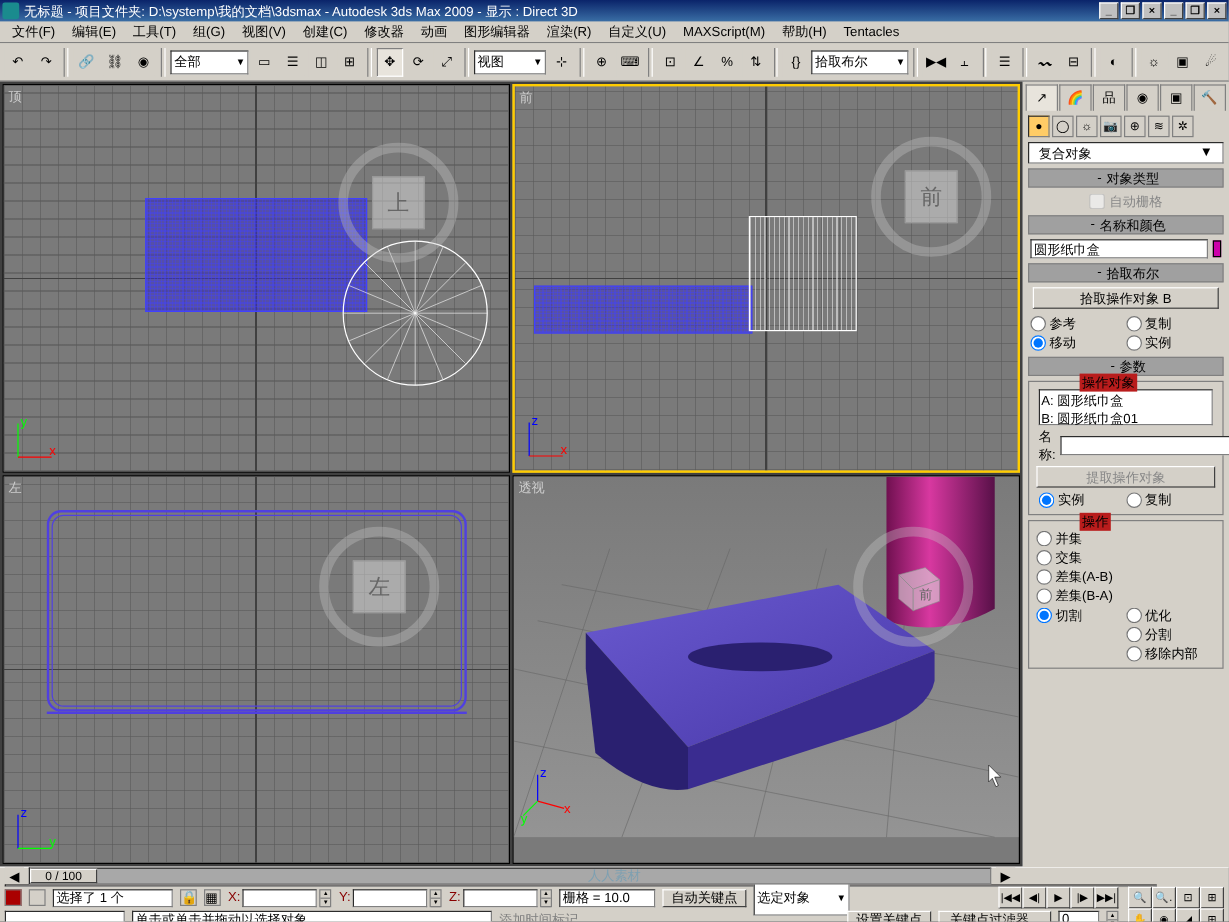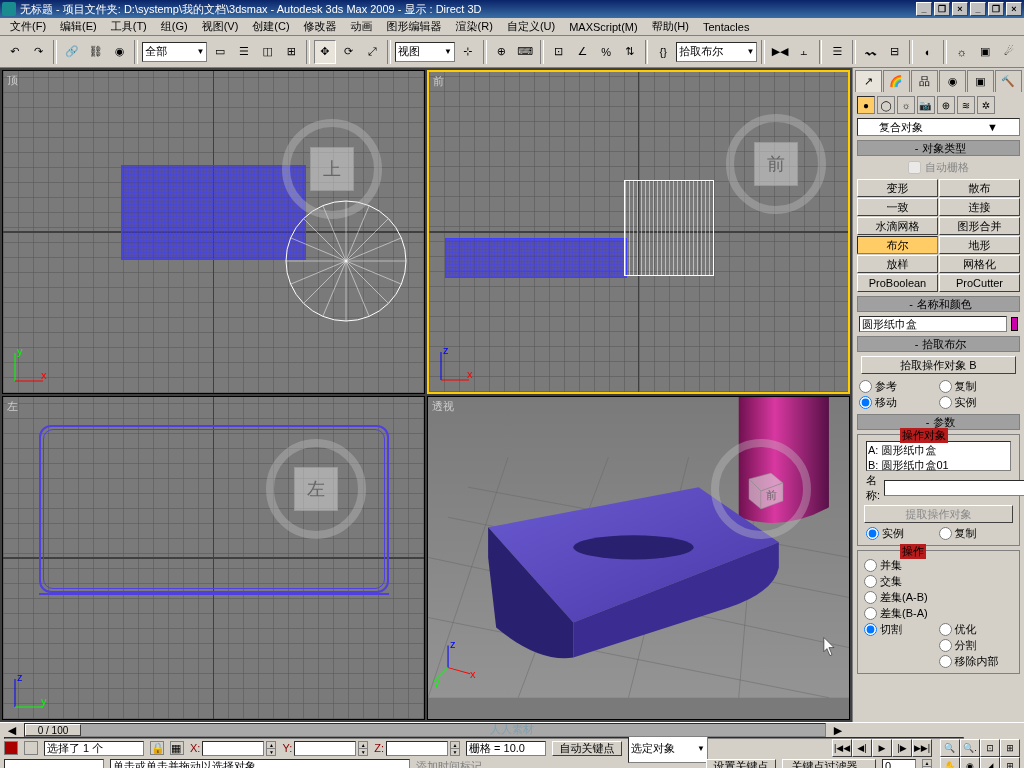--- a/index.html
+++ b/index.html
@@ -28,21 +28,21 @@
 .viewcube .ring { position: absolute; inset: -20px; border: 8px solid rgba(200,200,200,0.35); border-radius: 50%; }
 .viewcube .face { position: absolute; inset: 8px; background: rgba(220,220,220,0.5); border: 1px solid #999; display: flex; align-items: center; justify-content: center; color: #666; font-size: 18px; }
 .persp-canvas { position: absolute; inset: 0; }
 .sidepanel { width: 172px; background: #d4d0c8; display: flex; flex-direction: column; border-left: 1px solid #808080; overflow-y: auto; }
 .sp-tabs { display: flex; height: 26px; padding: 2px; gap: 1px; background: #d4d0c8; }
 .sp-tab { flex: 1; border: 1px solid #808080; border-bottom: none; background: #d4d0c8; display: flex; align-items: center; justify-content: center; cursor: pointer; }
 .sp-tab.active { background: #e8e4dc; }
 .sp-subtabs { display: flex; height: 22px; padding: 2px 4px; gap: 2px; }
 .sp-sub { width: 18px; height: 18px; border: 1px solid #808080; display: flex; align-items: center; justify-content: center; cursor: pointer; font-size: 10px; }
 .sp-sub.active { background: #ffcc66; border: 1px inset #808080; }
-.sp-combo { margin: 2px 4px; height: 18px; background: #fff; border: 1px inset #808080; display: flex; align-items: center; padding: 0 21px; }
+.sp-combo { margin: 2px 4px; height: 18px; background: #fff; border: 1px inset #808080; display: flex; align-items: center; padding: 0 8px; }
 .sp-section-hdr { margin: 2px 4px; height: 16px; background: #a0a0a0; border: 1px solid #808080; text-align: center; display: flex; align-items: center; justify-content: center; }
 .sp-section-hdr .dash { margin: 0 4px; }
 .sp-grid { display: grid; grid-template-columns: 1fr 1fr; gap: 1px; margin: 2px 4px; }
 .sp-btn { height: 18px; border: 1px solid #fff; border-right-color: #404040; border-bottom-color: #404040; background: #d4d0c8; display: flex; align-items: center; justify-content: center; cursor: pointer; font-size: 11px; }
 .sp-btn.active { background: #ffcc66; border: 1px inset #808080; }
 .sp-row { display: flex; align-items: center; margin: 2px 6px; gap: 4px; }
 .sp-input { flex: 1; height: 16px; background: #fff; border: 1px inset #808080; padding: 0 2px; }
 .sp-swatch { width: 14px; height: 14px; background: #cc00aa; border: 1px solid #000; }
 .sp-radiogrp { display: flex; flex-wrap: wrap; margin: 2px 6px; }
 .sp-radio { width: 50%; display: flex; align-items: center; gap: 3px; height: 16px; }
@@ -318,34 +318,20 @@
         <span class="arrow" style="margin-left:auto;">▼</span>
       </div>
     <div class="sp-section-hdr">
         <span class="dash">-</span>
         <span>对象类型</span>
       </div>
     <div class="sp-row" style="justify-content:center; color:#888;">
         <input type="checkbox" disabled="" style="">
         <span>自动栅格</span>
       </div>
-    <div class="sp-grid">
-      <div class="sp-btn">变形</div>
-      <div class="sp-btn">散布</div>
-      <div class="sp-btn">一致</div>
-      <div class="sp-btn">连接</div>
-      <div class="sp-btn">水滴网格</div>
-      <div class="sp-btn">图形合并</div>
-      <div class="sp-btn active">布尔</div>
-      <div class="sp-btn">地形</div>
-      <div class="sp-btn">放样</div>
-      <div class="sp-btn">网格化</div>
-      <div class="sp-btn">ProBoolean</div>
-      <div class="sp-btn">ProCutter</div>
-    </div>
     <div class="sp-section-hdr">
         <span class="dash">-</span>
         <span>名称和颜色</span>
       </div>
     <div class="sp-row">
         <input class="sp-input" value="圆形纸巾盒" style="">
         <div class="sp-swatch"></div>
       </div>
     <div class="sp-section-hdr">
         <span class="dash">-</span>

